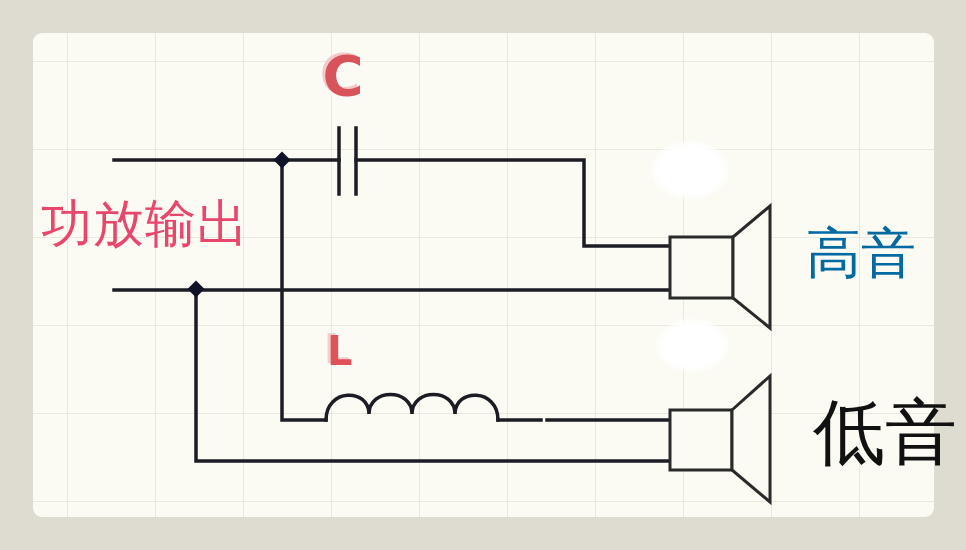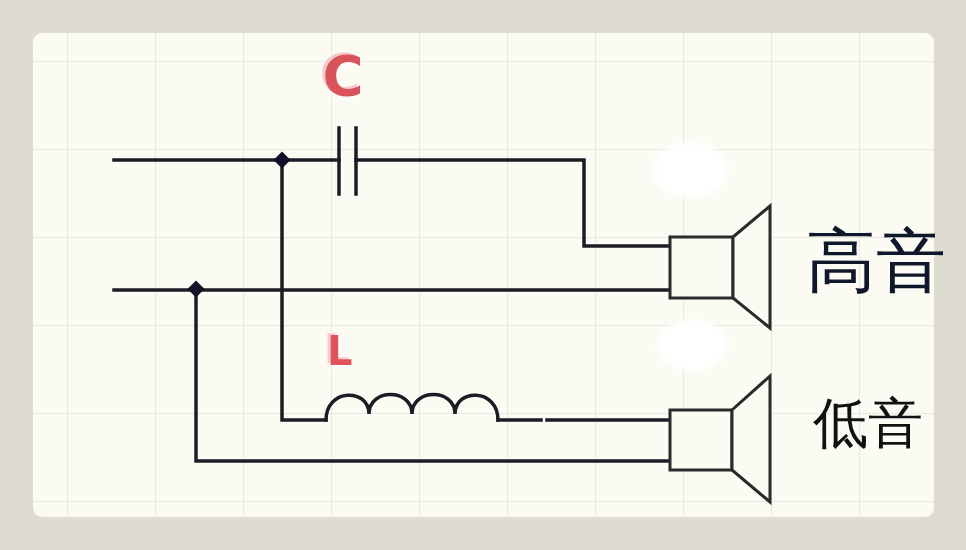--- a/index.html
+++ b/index.html
@@ -64,27 +64,27 @@
       left: 327px;
       top: 331px;
       font-size: 40px;
       font-weight: bold;
       color: #e0525a;
       text-shadow: -3px -2px 0 #f5cdcd, 0 0 6px #ffffff;
     }
     #tweeter-label {
       left: 806px;
       top: 226px;
-      font-size: 70px;
-      color: #0f172a;
+      font-size: 55px;
+      color: #0369a1;
     }
     #woofer-label {
       left: 813px;
       top: 396px;
-      font-size: 55px;
+      font-size: 72px;
       color: #111111;
     }
     #watermark {
       left: 680px;
       top: 506px;
       font-size: 24px;
       color: #ffffff;
       text-shadow: 1px 1px 0 #333333, -1px 0 0 #555555, 0 -1px 0 #777777, 1px 0 1px #444444;
     }
     .blob {
@@ -130,17 +130,18 @@
       <rect x="670" y="237" width="63" height="61"></rect>
       <path d="M733 237 L770 206 V328 L733 298 Z"></path>
     </g>
 
     <g stroke="#2a2a2a" stroke-width="3" fill="#fbfbf4">
       <rect x="670" y="410" width="62" height="60"></rect>
       <path d="M732 410 L770 376 V502 L732 470 Z"></path>
     </g>
   </svg>
 
+  <div id="amp-label" class="label">功放输出</div>
   <div id="cap-label" class="label">C</div>
   <div id="ind-label" class="label">L</div>
   <div id="tweeter-label" class="label">高音</div>
   <div id="woofer-label" class="label">低音</div>
 </div>
 
 </body></html>

